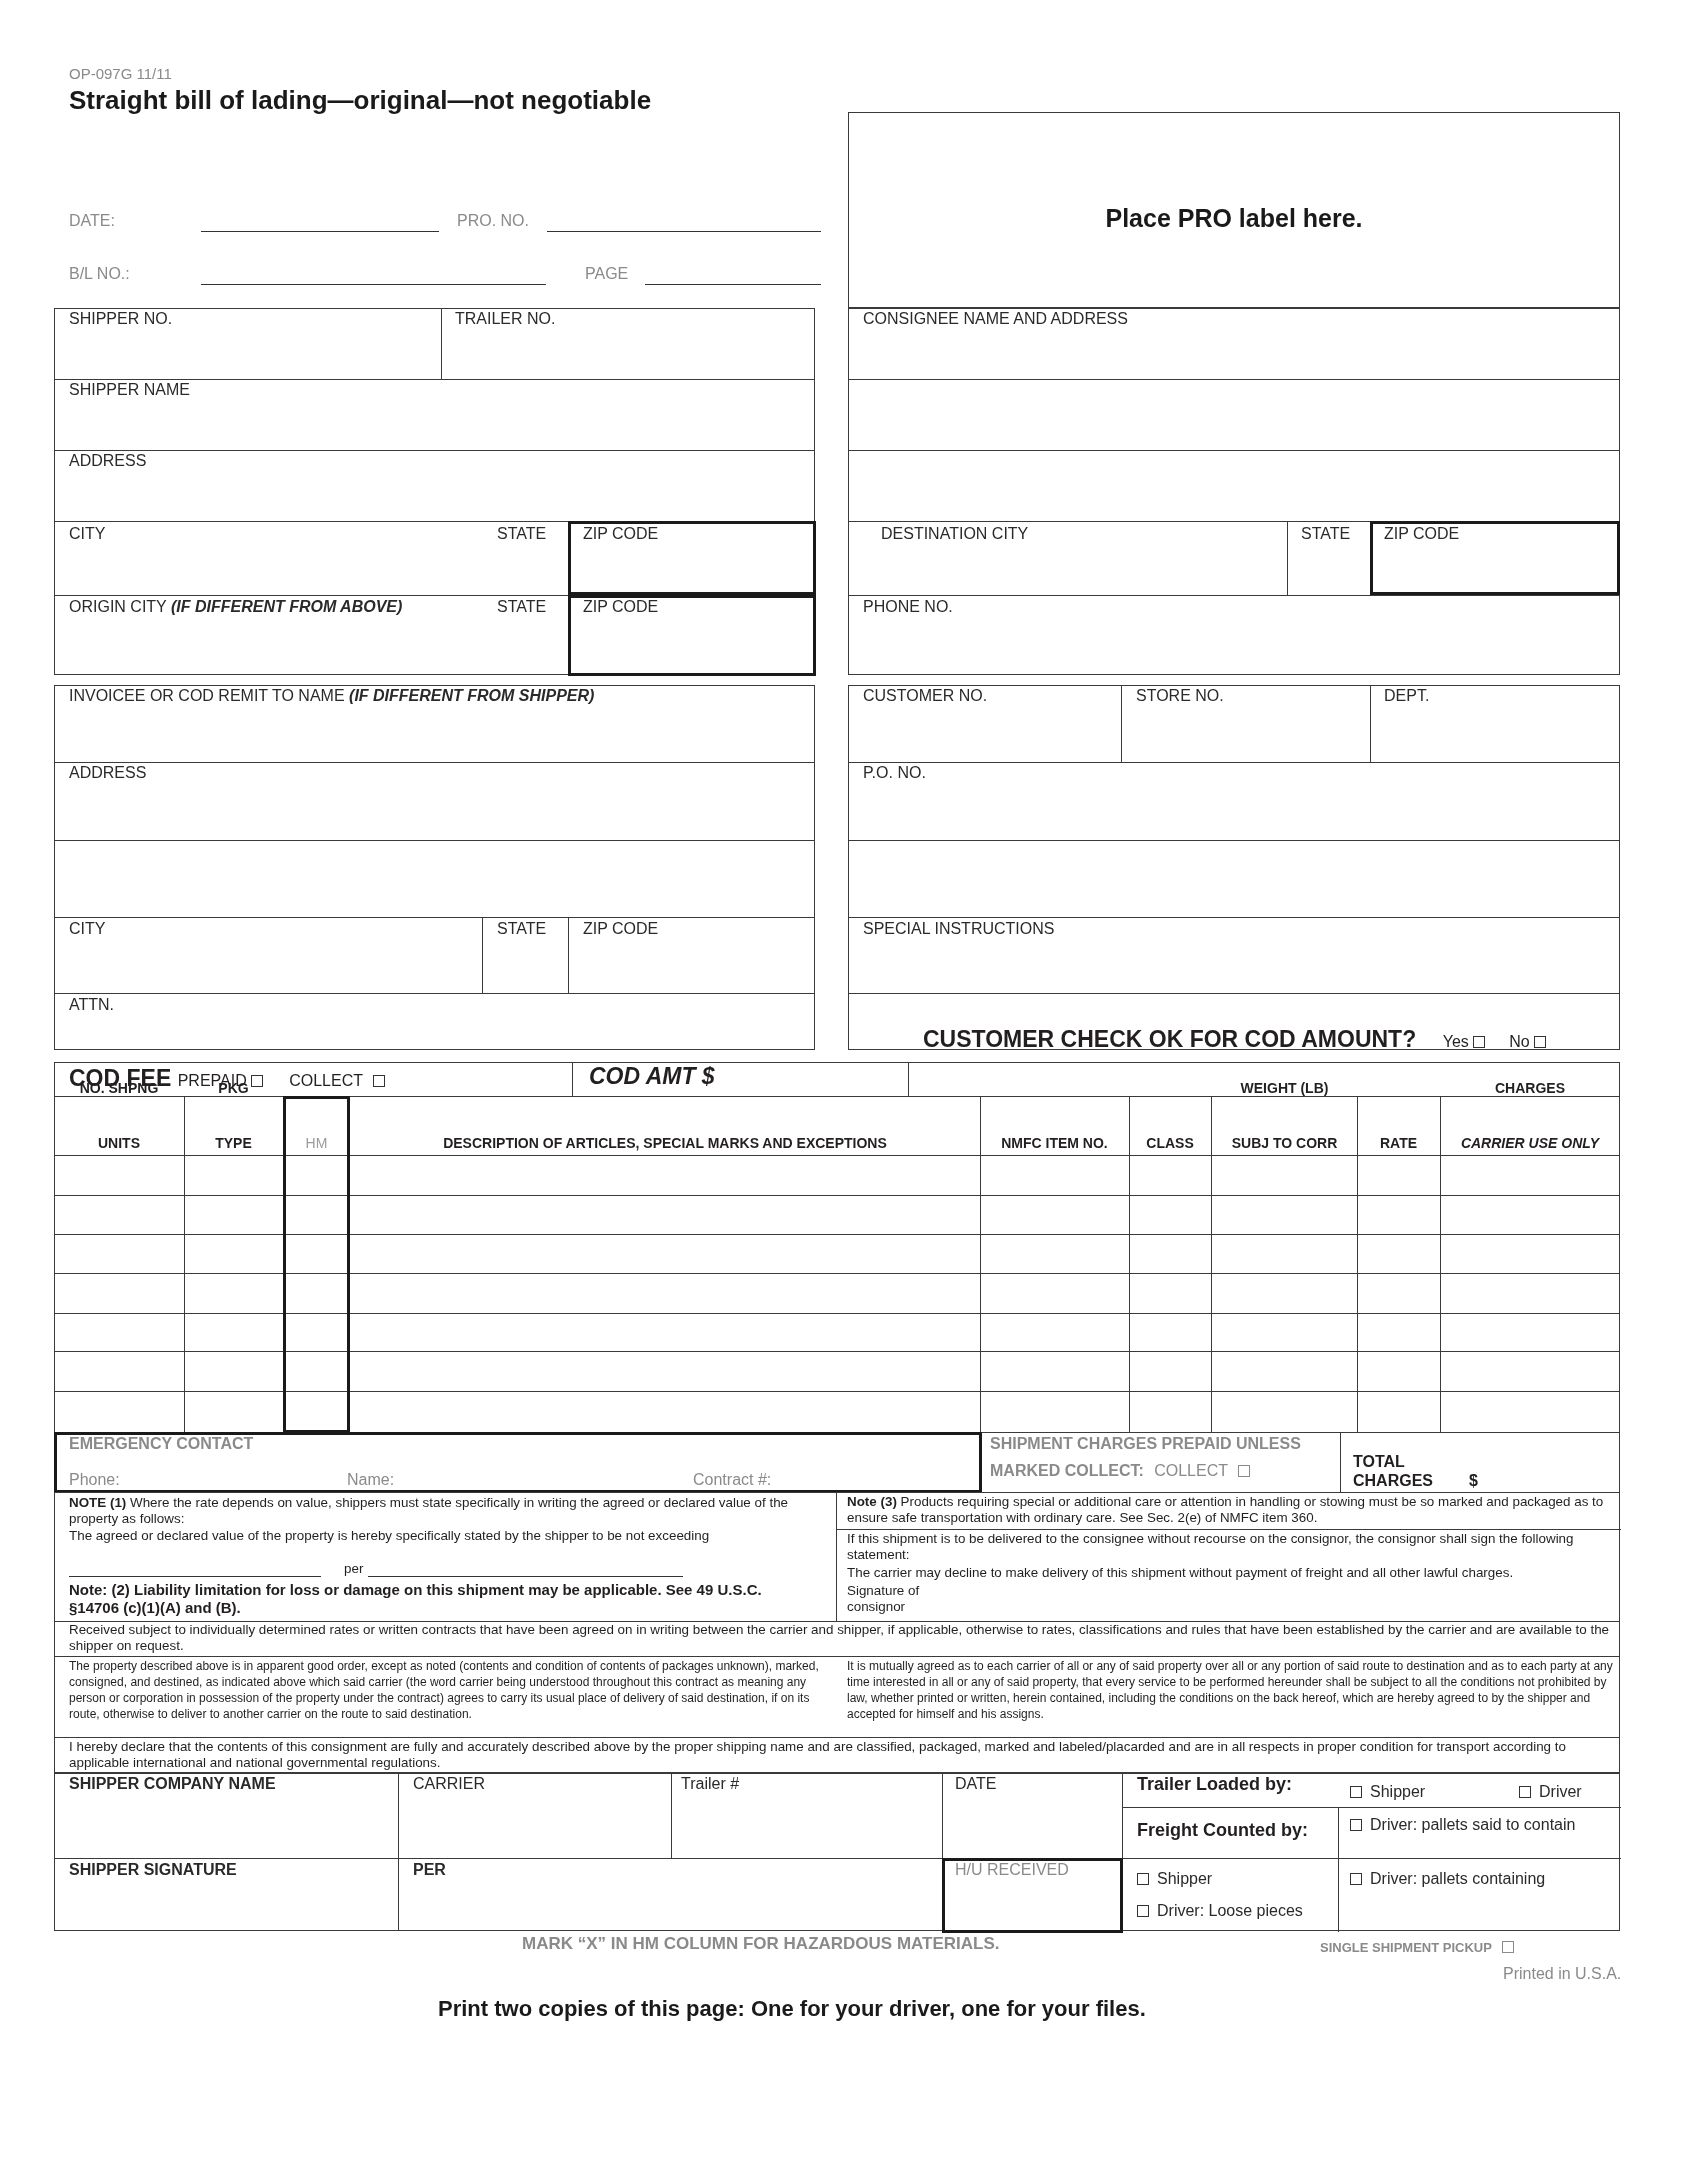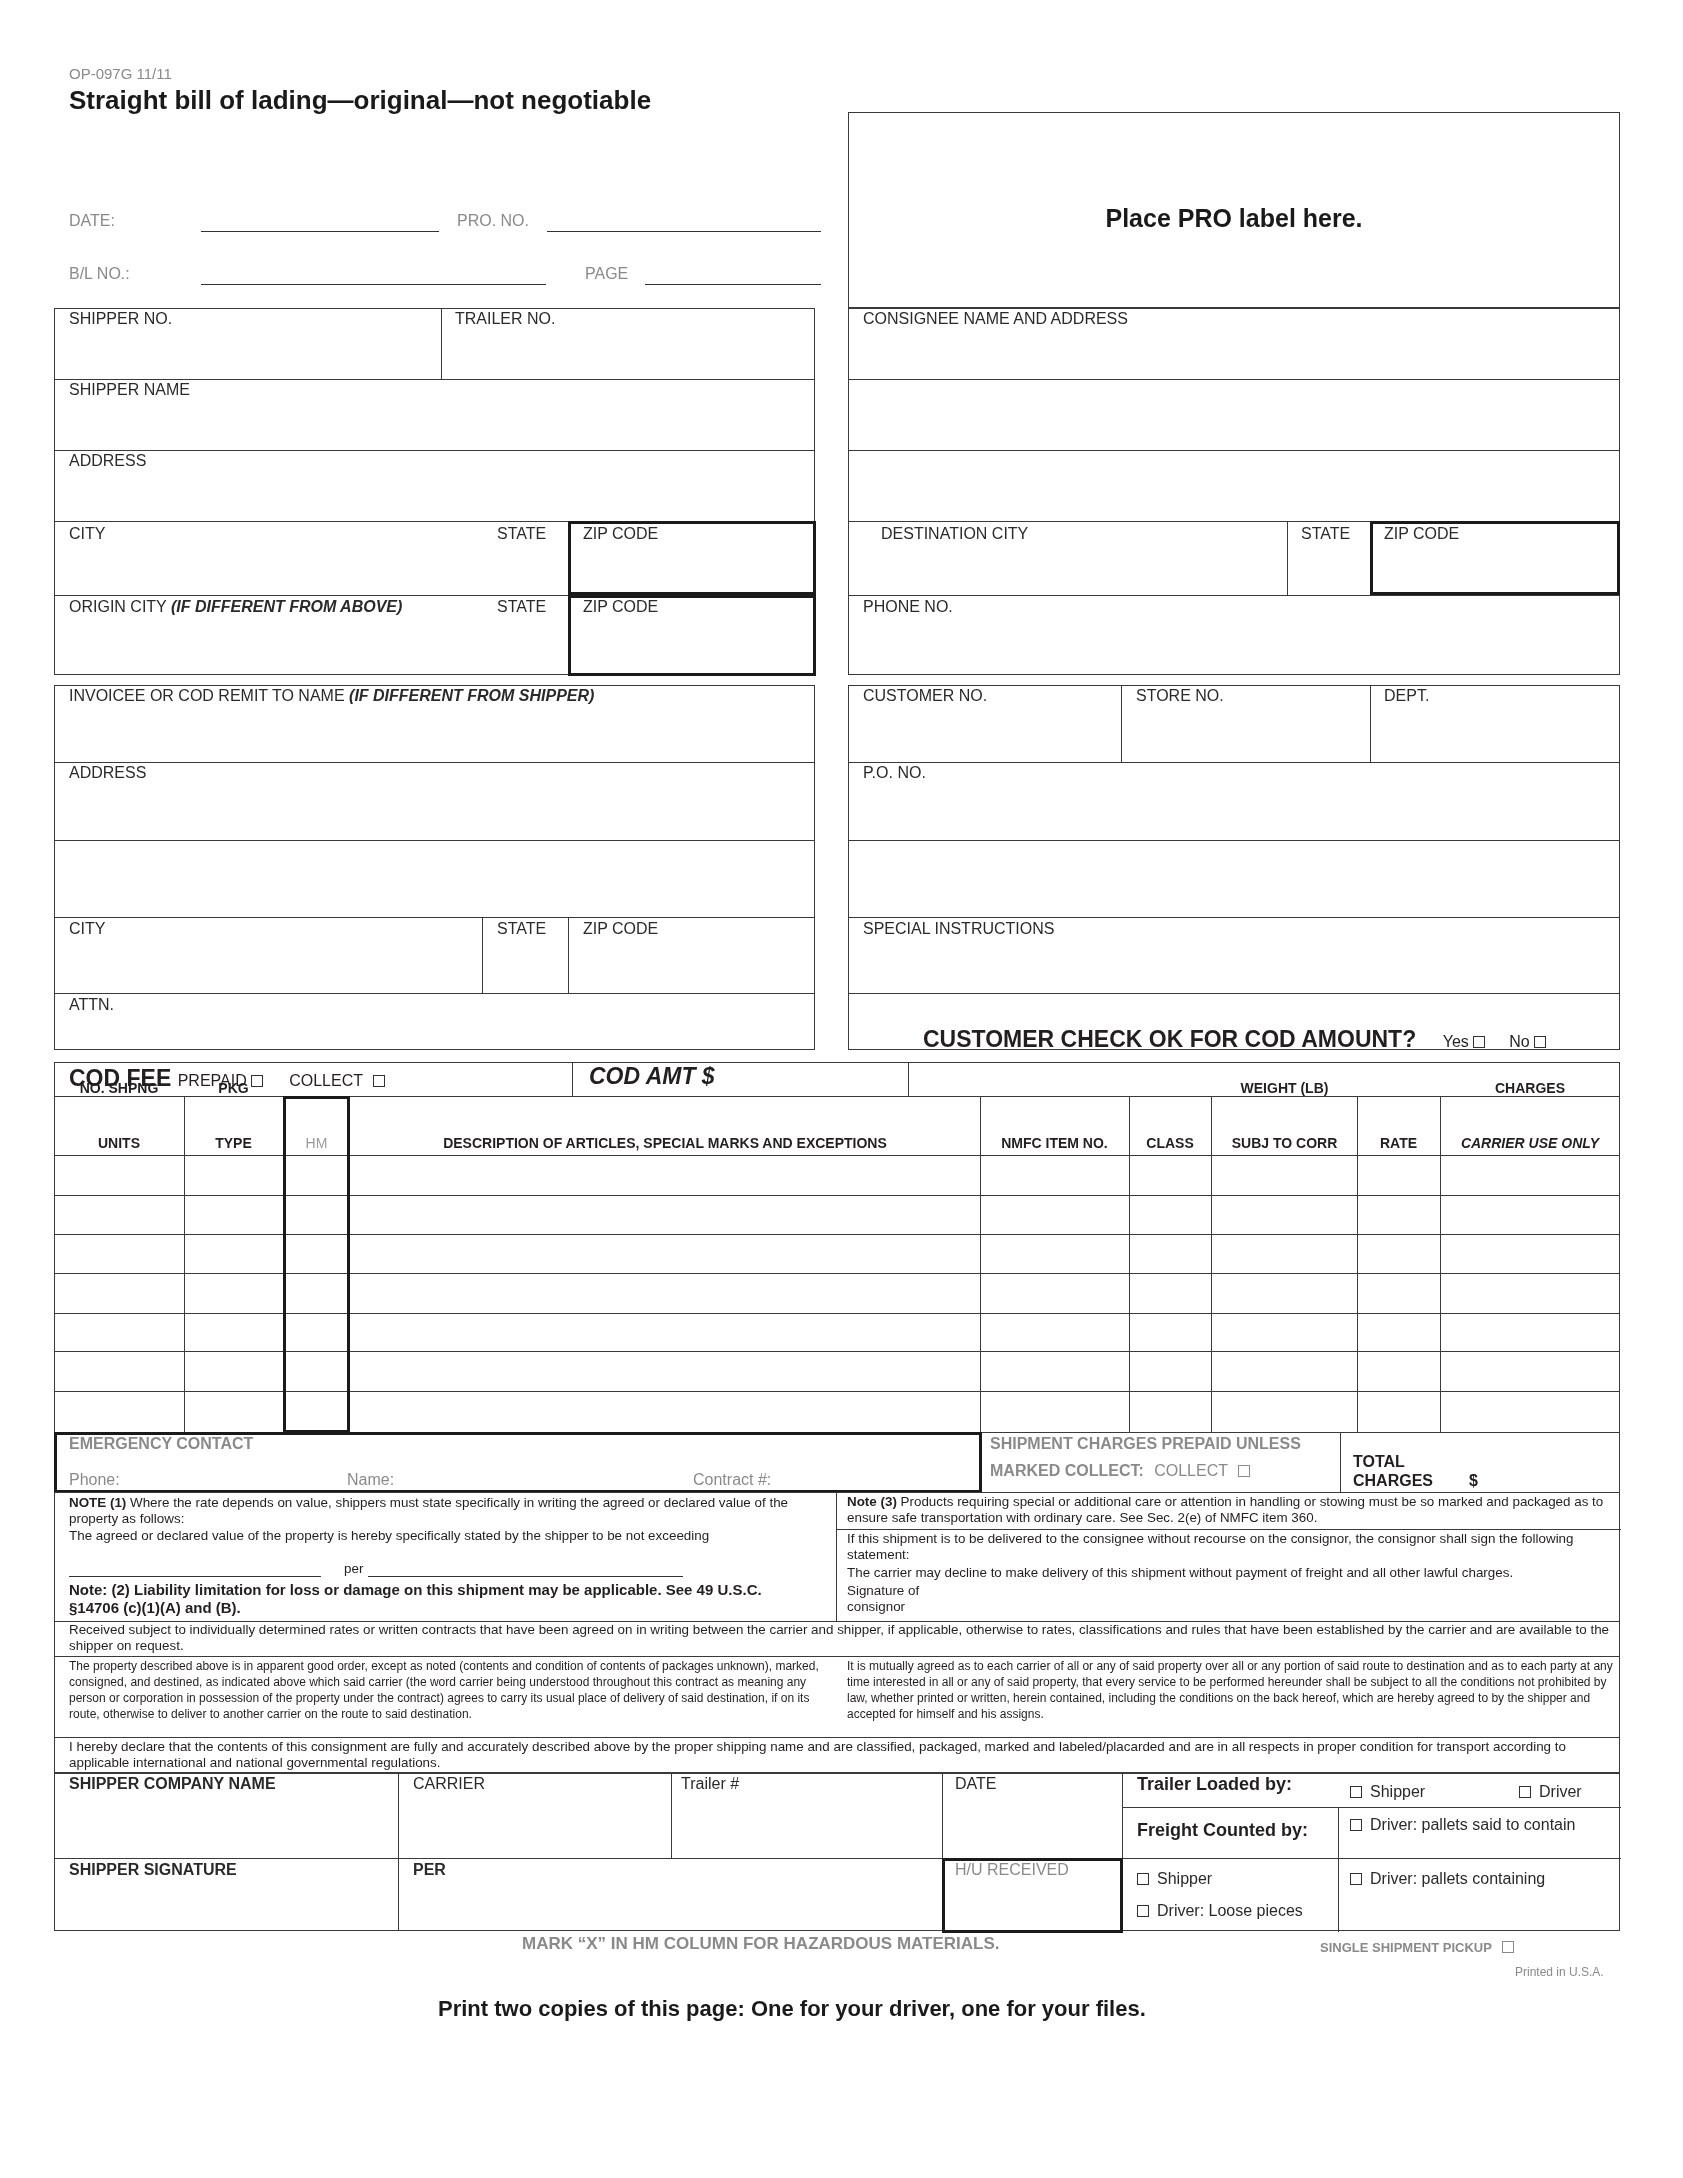--- a/index.html
+++ b/index.html
@@ -318,15 +318,15 @@
 <div class="abs bold" style="left:1137px;top:1820px;font-size:18px;">Freight Counted by:</div>
 <div class="abs lbl" style="left:1350px;top:1816px;"><span class="chk" style="margin:0 8px 0 0;"></span><span>Driver: pallets said to contain</span></div>
 <div class="abs lbl" style="left:1137px;top:1870px;"><span class="chk" style="margin:0 8px 0 0;"></span><span>Shipper</span></div>
 <div class="abs lbl" style="left:1137px;top:1902px;"><span class="chk" style="margin:0 8px 0 0;"></span><span>Driver: Loose pieces</span></div>
 <div class="abs lbl" style="left:1350px;top:1870px;"><span class="chk" style="margin:0 8px 0 0;"></span><span>Driver: pallets containing</span></div>
 
 <div class="abs bold gray" style="left:522px;top:1934px;font-size:17px;">MARK “X” IN HM COLUMN FOR HAZARDOUS MATERIALS.</div>
 <div class="abs bold gray" style="left:1320px;top:1940px;font-size:13px;white-space:nowrap;">
   <span>SINGLE SHIPMENT PICKUP</span><span class="chk g" style="margin-left:10px;"></span>
 </div>
-<div class="abs gray" style="left:1503px;top:1965px;font-size:12px;margin-left:12px;">Printed in U.S.A.</div>
+<div class="abs gray" style="left:1503px;top:1965px;font-size:16px;">Printed in U.S.A.</div>
 <div class="abs bold" style="left:438px;top:1996px;font-size:22px;color:#1a1a1a;">Print two copies of this page: One for your driver, one for your files.</div>
 
 
 </body></html>

